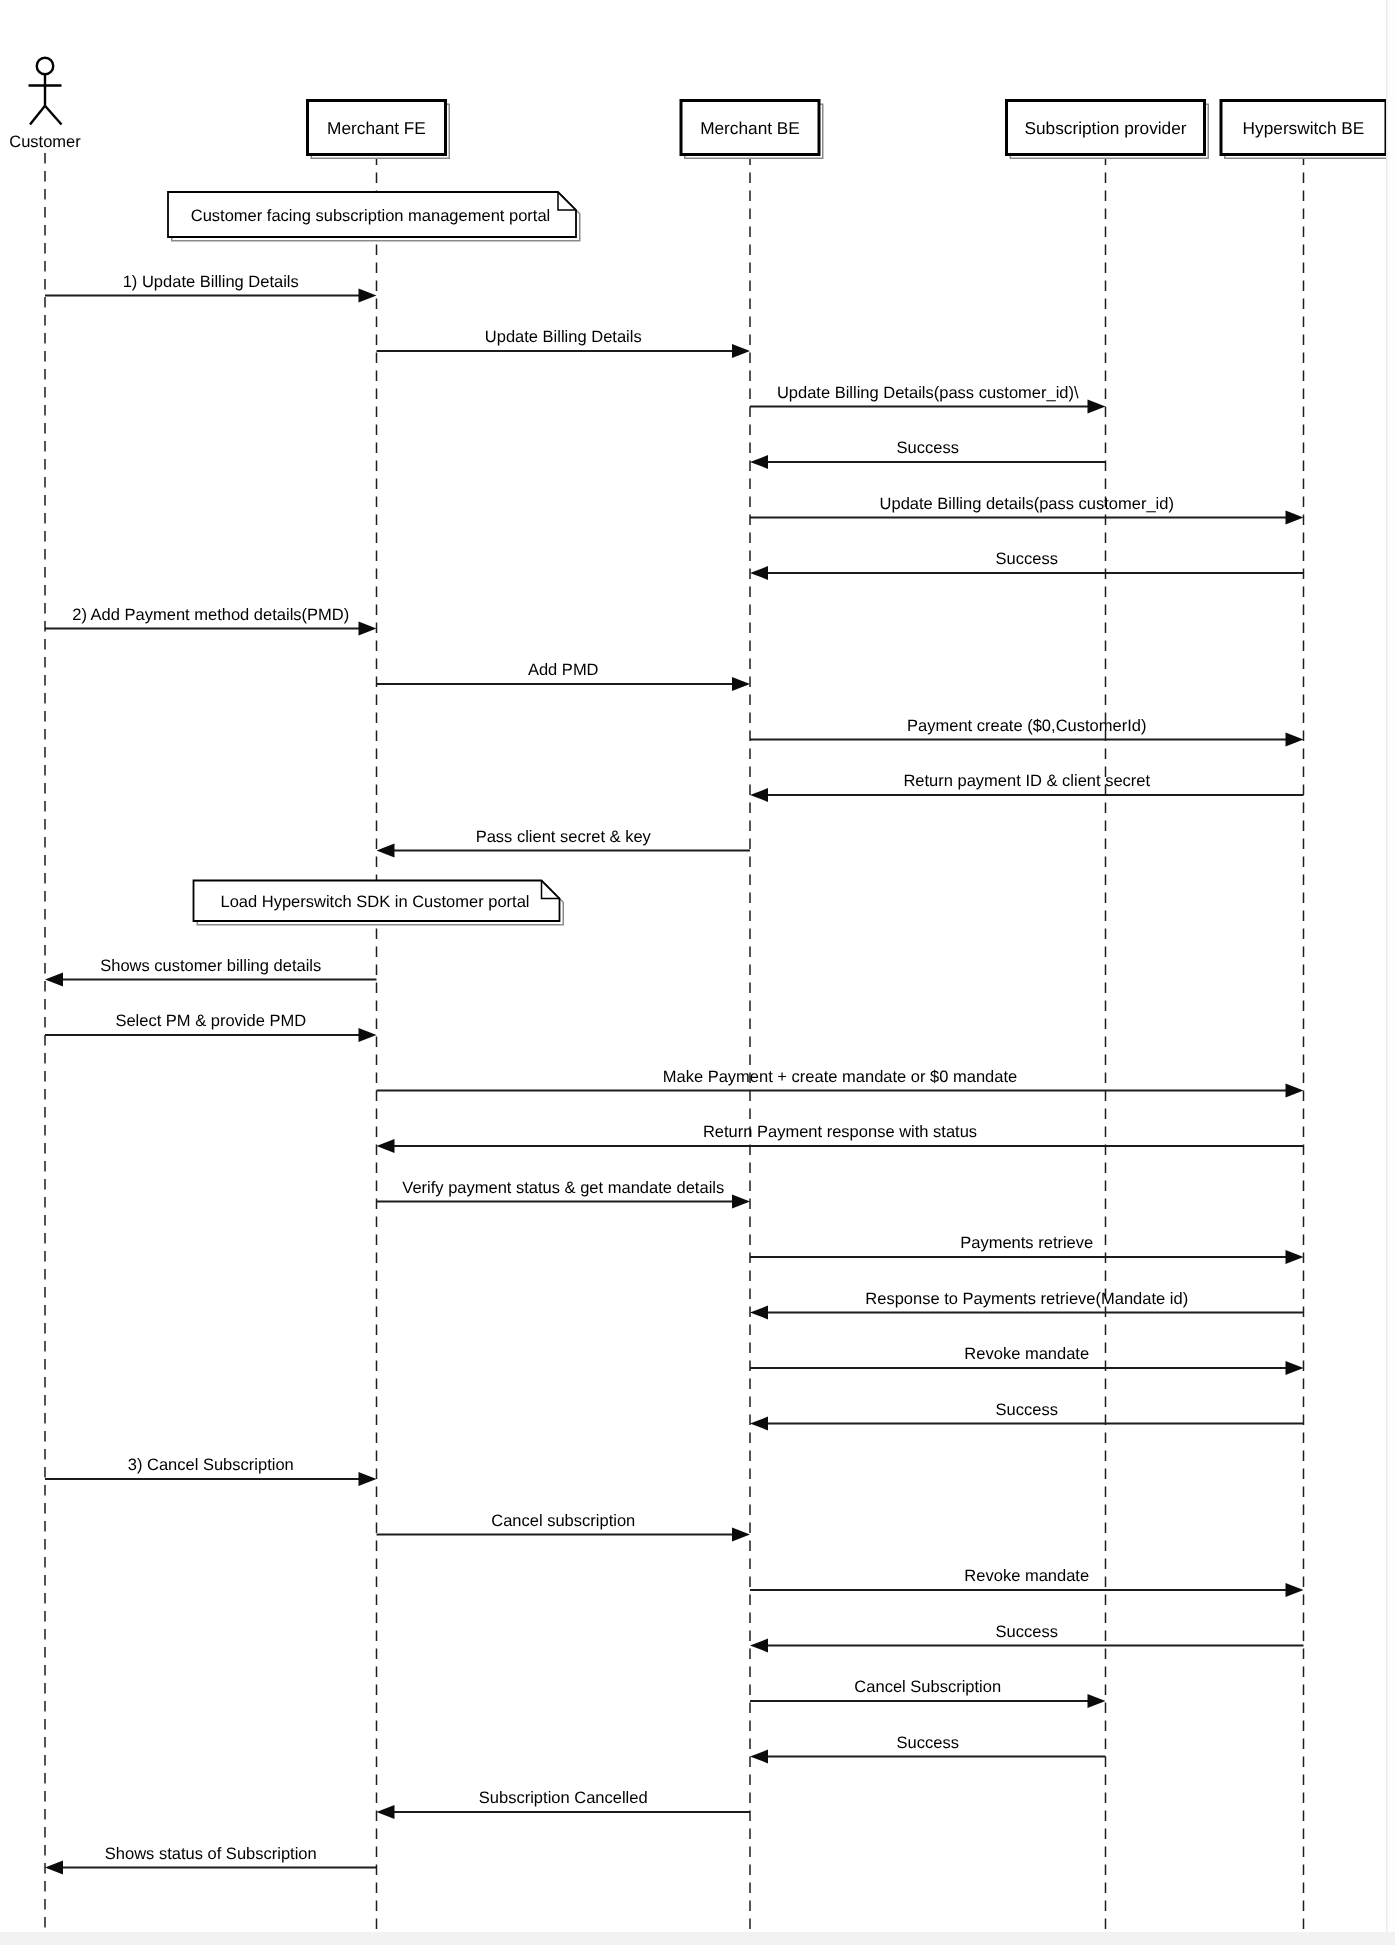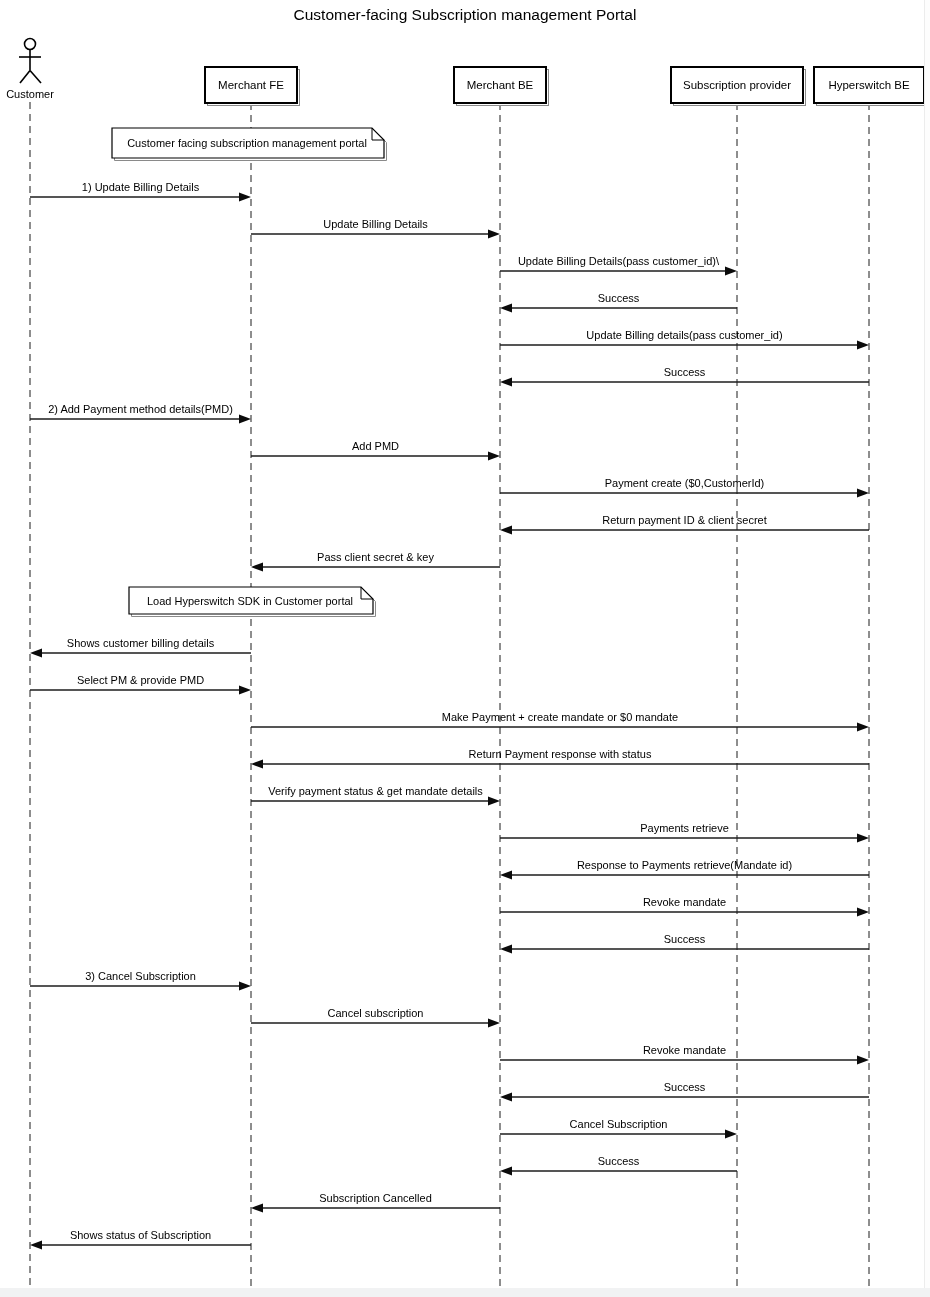--- a/index.html
+++ b/index.html
@@ -9,21 +9,20 @@
     font-size:15.5px;color:#000;line-height:20px;}
   svg{position:absolute;top:0;left:0;}
   svg text{font-family:"Liberation Sans",sans-serif;}
   #hscroll{position:absolute;left:0;bottom:0;width:930px;height:9px;background:#f1f2f3;}
   #redge{position:absolute;right:0;top:0;width:5px;height:1288px;background:#fdfdfd;border-left:1px solid #ececec;}
 </style>
 </head>
 <body>
 
 <div id="stage">
-  <div id="diagram-title">Customer-facing Subscription management Portal</div>
   <svg id="seq" width="930" height="1297" viewBox="0 0 930 1297">
       <line x1="30" y1="102" x2="30" y2="1289" stroke="#1c1c1c" stroke-width="1" stroke-dasharray="7 5"></line>
       <line x1="251" y1="103" x2="251" y2="1289" stroke="#1c1c1c" stroke-width="1" stroke-dasharray="7 5"></line>
       <line x1="500" y1="103" x2="500" y2="1289" stroke="#1c1c1c" stroke-width="1" stroke-dasharray="7 5"></line>
       <line x1="737" y1="103" x2="737" y2="1289" stroke="#1c1c1c" stroke-width="1" stroke-dasharray="7 5"></line>
       <line x1="869" y1="103" x2="869" y2="1289" stroke="#1c1c1c" stroke-width="1" stroke-dasharray="7 5"></line>
       <g>
         <polygon points="114.5,130.5 374.5,130.5 386.5,142.5 386.5,160.5 114.5,160.5" fill="#ffffff" stroke="#8a8a8a" stroke-width="1"></polygon>
         <polygon points="112,128 372,128 384,140 384,158 112,158" fill="#ffffff" stroke="#000" stroke-width="1.2"></polygon>
         <polyline points="372,128 372,140 384,140" fill="none" stroke="#000" stroke-width="1"></polyline>

